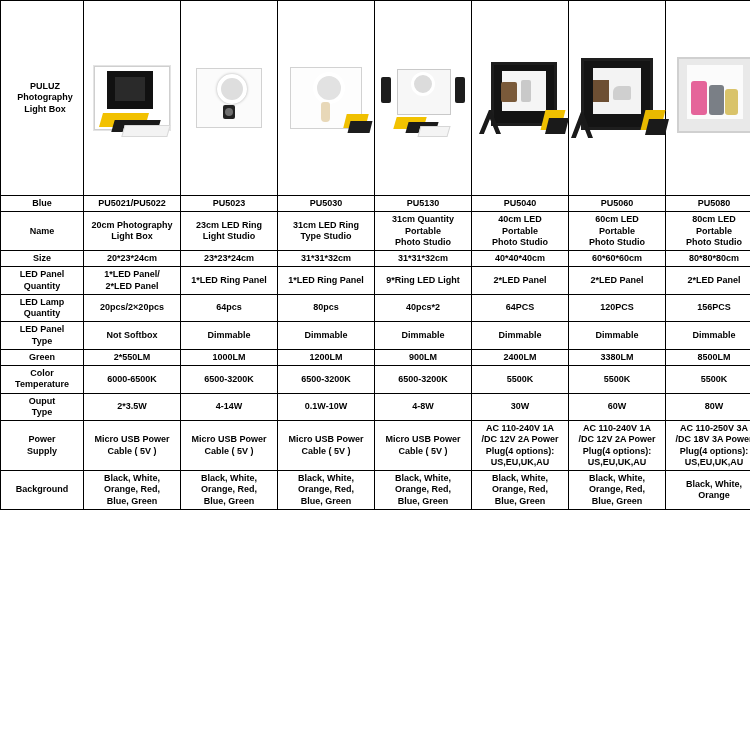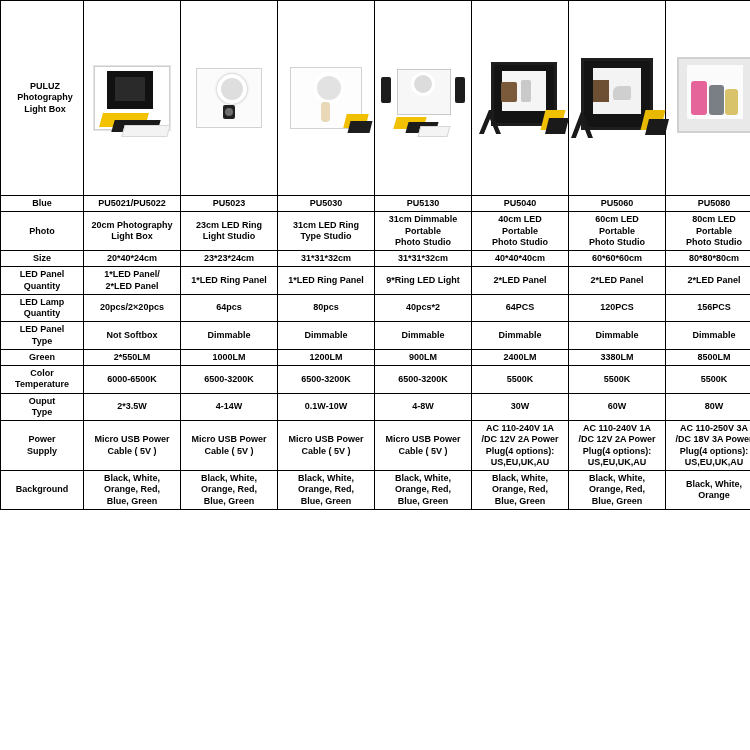--- a/index.html
+++ b/index.html
@@ -301,45 +301,45 @@
       <td class="cell-multiline">PU5023</td>
       <td class="cell-multiline">PU5030</td>
       <td class="cell-multiline">PU5130</td>
       <td class="cell-multiline">PU5040</td>
       <td class="cell-multiline">PU5060</td>
       <td class="cell-multiline">PU5080</td>
 
     </tr>
 
     <tr>
-      <td class="row-label cell-multiline">Photo</td>
+      <td class="row-label cell-multiline">Name</td>
       <td class="cell-multiline">20cm Photography
 Light Box</td>
       <td class="cell-multiline">23cm LED Ring
 Light Studio</td>
       <td class="cell-multiline">31cm LED Ring
 Type Studio</td>
-      <td class="cell-multiline">31cm Dimmable
+      <td class="cell-multiline">31cm Quantity
 Portable
 Photo Studio</td>
       <td class="cell-multiline">40cm LED
 Portable
 Photo Studio</td>
       <td class="cell-multiline">60cm LED
 Portable
 Photo Studio</td>
       <td class="cell-multiline">80cm LED
 Portable
 Photo Studio</td>
 
     </tr>
 
     <tr>
       <td class="row-label cell-multiline">Size</td>
-      <td class="cell-multiline">20*40*24cm</td>
+      <td class="cell-multiline">20*23*24cm</td>
       <td class="cell-multiline">23*23*24cm</td>
       <td class="cell-multiline">31*31*32cm</td>
       <td class="cell-multiline">31*31*32cm</td>
       <td class="cell-multiline">40*40*40cm</td>
       <td class="cell-multiline">60*60*60cm</td>
       <td class="cell-multiline">80*80*80cm</td>
 
     </tr>
 
     <tr>

